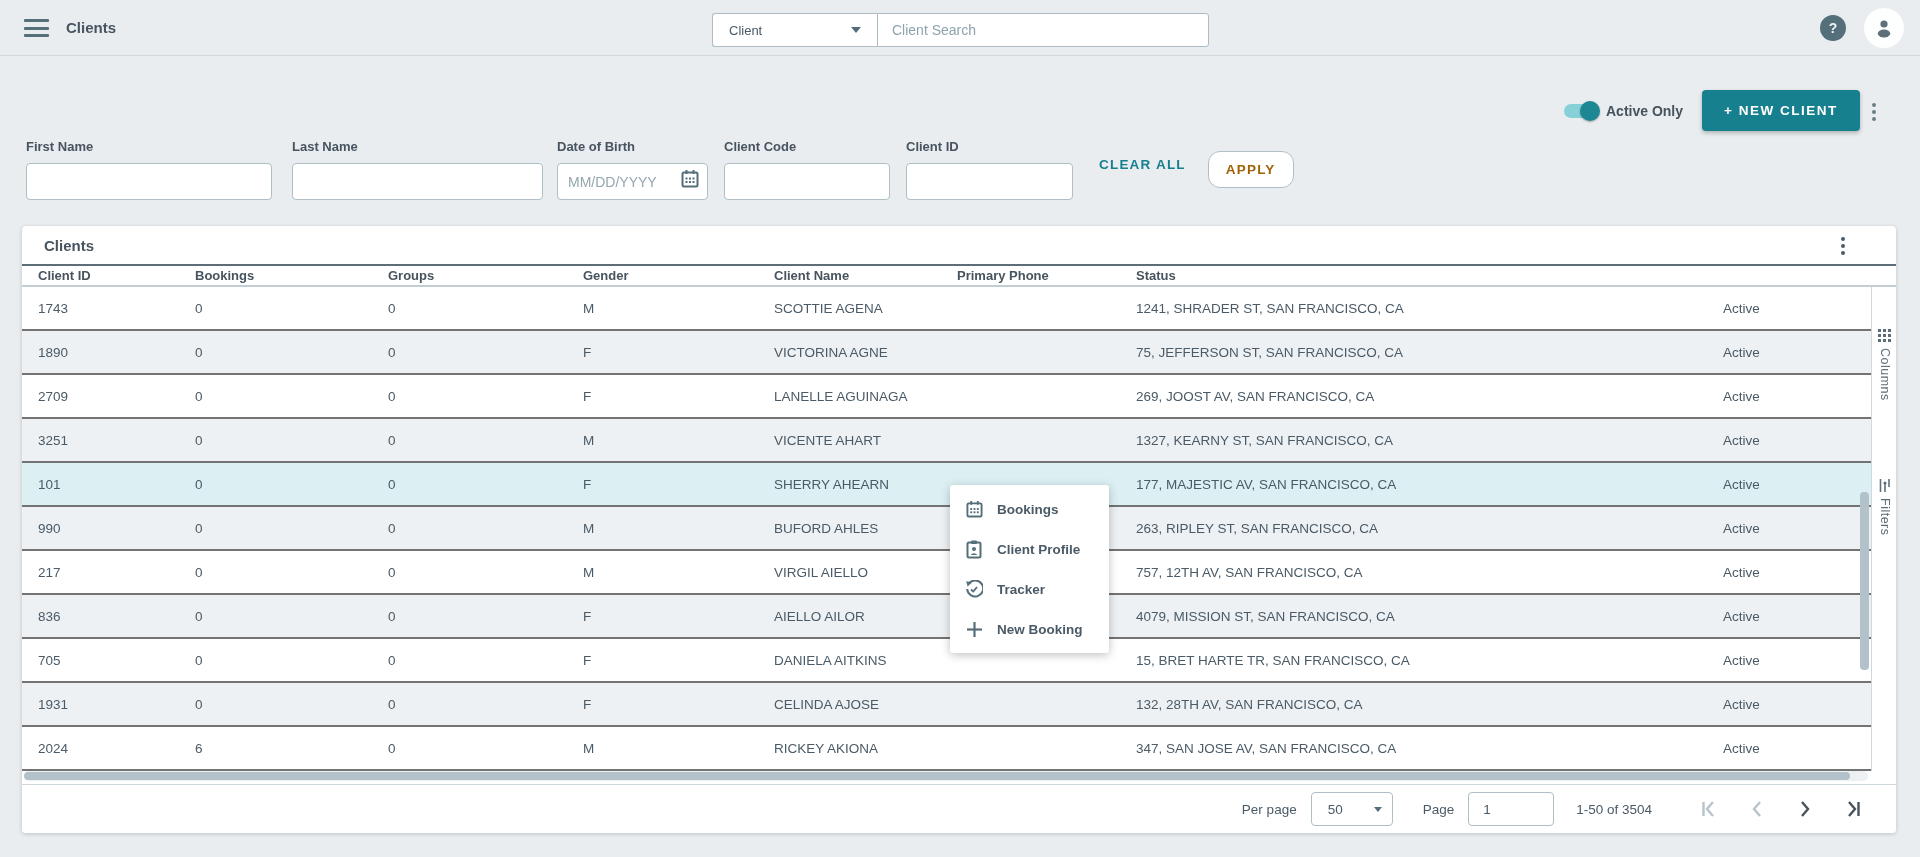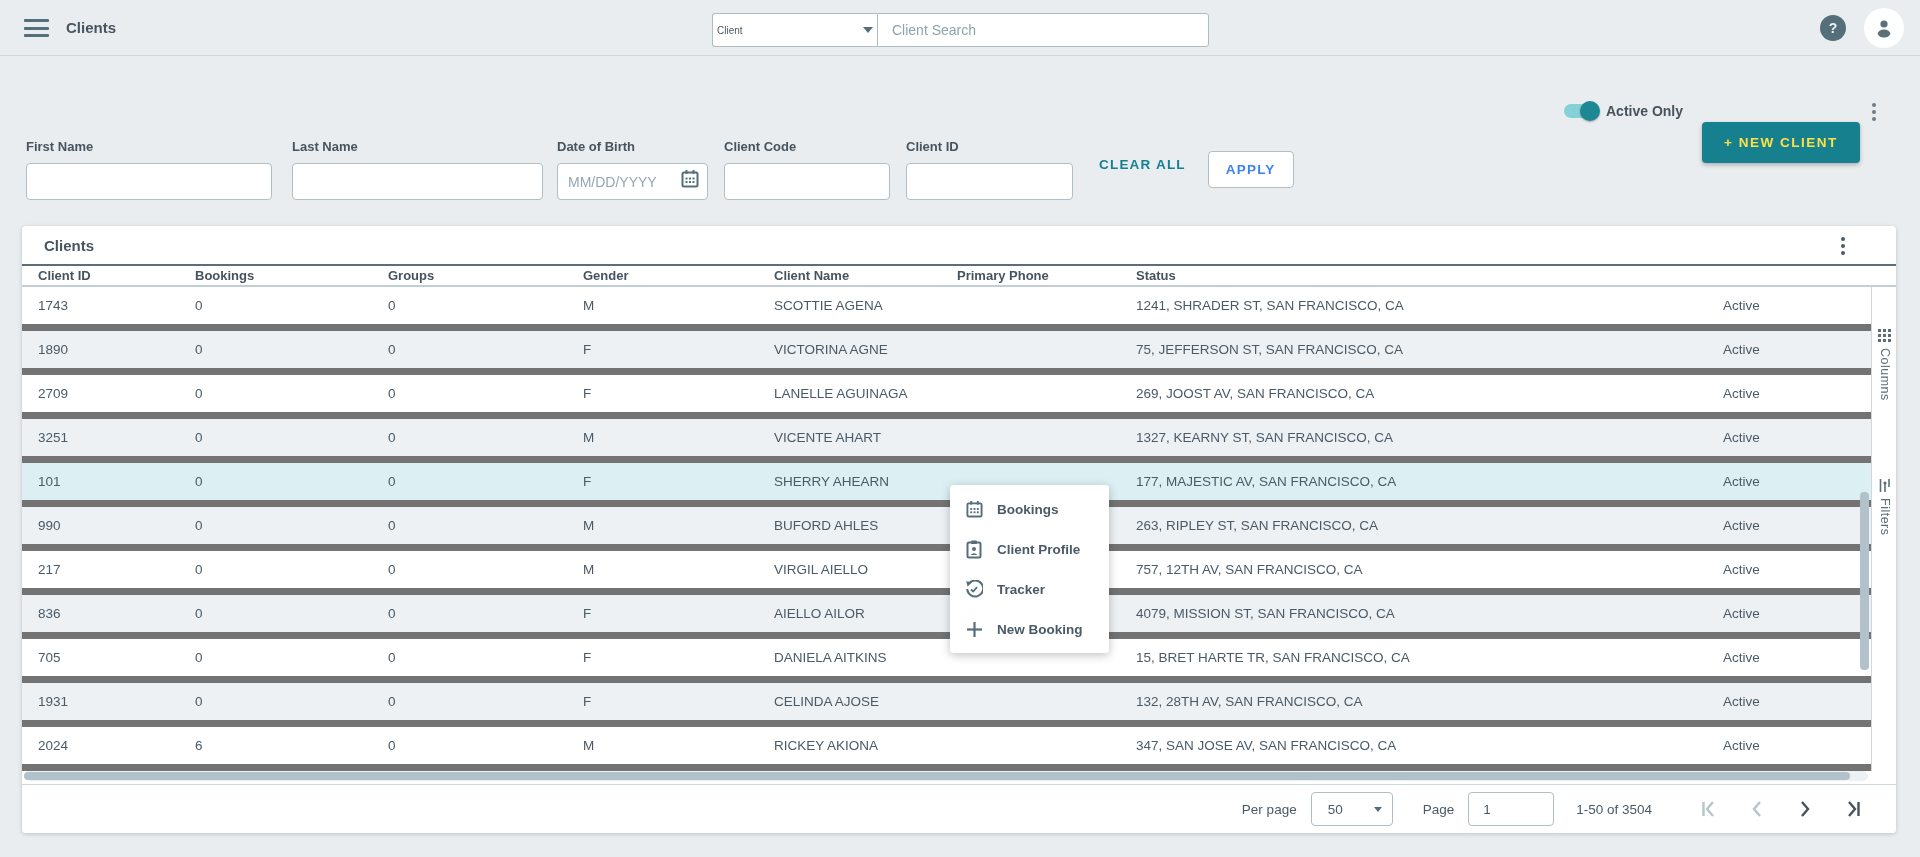--- a/index.html
+++ b/index.html
@@ -16,22 +16,22 @@
   .topbar {
     position:absolute; top:0; left:0; width:100%; height:56px;
     background:#e9edf0; border-bottom:1px solid #cfd8dd;
   }
   .hamburger { position:absolute; left:24px; top:19px; width:25px; height:18px; cursor:pointer; }
   .hamburger span { display:block; height:3px; background:#546e7a; border-radius:1px; margin-bottom:4.5px; }
   .topbar-title { position:absolute; left:66px; top:19px; font-size:15px; font-weight:bold; color:#47545f; }
   .search-group { position:absolute; left:712px; top:13px; display:flex; height:34px; }
   .search-select {
     width:165px; background:#fff; border:1px solid #aebdc5; border-right:none;
-    border-radius:3px 0 0 3px; display:flex; align-items:center; padding:0 4px;
-    font-size:10px; color:#4a5a66; cursor:pointer;gap:7px;
+    border-radius:3px 0 0 3px; display:flex; align-items:center; padding:0 16px;
+    font-size:13px; color:#4a5a66; cursor:pointer;gap:7px;
   }
   .search-select .spacer { flex:1; }
   .tri-down { width:0; height:0; border-left:5px solid transparent; border-right:5px solid transparent; border-top:6px solid #546e7a; }
   .search-input {
     width:332px; background:#fff; border:1px solid #aebdc5; border-radius:0 3px 3px 0;
     font-size:14px; color:#4a5a66; padding:0 14px; font-family:"Liberation Sans", sans-serif;
   }
   .search-input::placeholder { color:#8fa3ad; opacity:1; }
   .help-btn {
     position:absolute; left:1820px; top:15px; width:26px; height:26px; border-radius:50%;
@@ -44,23 +44,23 @@
   }
 
   
   .toolbar { position:absolute; top:90px; left:0; width:100%; height:42px; }
   .switch { position:absolute; left:1564px; top:11px; width:36px; height:20px; cursor:pointer; }
   .switch .track { position:absolute; left:0; top:3px; width:34px; height:14px; border-radius:7px; background:#85d1d7; }
   .switch .knob { position:absolute; right:0; top:0; width:20px; height:20px; border-radius:50%; background:#1d8894; box-shadow:0 1px 2px rgba(0,0,0,.3); }
   .active-only-label { position:absolute; left:1606px; top:13px; font-size:14px; font-weight:bold; color:#46535e; }
   .new-client-btn {
     position:absolute; left:1702px; top:0; height:41px; padding:0 22px;
-    background:#17808e; color:#fde047; border:none; border-radius:4px;
+    background:#17808e; color:#ffffff; border:none; border-radius:4px;
     font-family:"Liberation Sans", sans-serif; font-size:13.5px; font-weight:bold; letter-spacing:1.5px;
-    box-shadow:0 2px 4px rgba(0,0,0,.25); cursor:pointer;margin-top:32px;
+    box-shadow:0 2px 4px rgba(0,0,0,.25); cursor:pointer;
   }
   .kebab { display:inline-block; cursor:pointer; }
   .kebab i { display:block; width:4px; height:4px; border-radius:50%; background:#6d7d88; margin:3px auto; }
   .toolbar-kebab { position:absolute; left:1868px; top:10px; width:12px; }
 
   
   .filters { position:absolute; top:139px; left:26px; display:flex; align-items:center; }
   .field { display:flex; flex-direction:column; }
   .field label { font-size:13px; font-weight:bold; color:#47545f; margin-bottom:9px; }
   .field input {
@@ -73,42 +73,42 @@
   .f-dob { margin-left:14px; position:relative; } .f-dob input { width:151px; padding-right:34px; }
   .f-dob .cal-wrap { position:absolute; right:9px; bottom:8px; pointer-events:none; }
   .f-code { margin-left:16px; } .f-code input { width:166px; }
   .f-id { margin-left:16px; } .f-id input { width:167px; }
   .clear-all {
     margin-left:26px; margin-bottom:10px; font-size:13.5px; font-weight:bold; letter-spacing:1.2px;
     color:#17808e; cursor:pointer;
   }
   .apply-btn {
     margin-left:22px; margin-bottom:0; height:37px; padding:0 17px;
-    background:#fff; border:1px solid #b0bec6; border-radius:4px;
-    color:#3b82f6; font-family:"Liberation Sans", sans-serif; font-size:13.5px; font-weight:bold; letter-spacing:1.2px; cursor:pointer;
+    background:#fff; border:1px solid #b0bec6; border-radius:12px;
+    color:#a16207; font-family:"Liberation Sans", sans-serif; font-size:13.5px; font-weight:bold; letter-spacing:1.2px; cursor:pointer;
   }
 
   
   .card {
     position:absolute; top:226px; left:22px; width:1874px; height:607px;
     background:#fff; border-radius:4px; box-shadow:0 1px 4px rgba(0,0,0,.18);
   }
   .card-header { position:relative; height:38px; }
   .card-title { position:absolute; left:22px; top:11px; font-size:15px; font-weight:bold; color:#47545f; }
   .card-kebab { position:absolute; right:47px; top:8px; width:12px; }
   .card-kebab i { background:#4d5b66; }
 
   .grid-row { display:grid; grid-template-columns:173px 193px 195px 191px 183px 179px 587px 1fr; align-items:center; }
   .grid-row > div:first-child { padding-left:16px; }
   .col-header {
     height:23px; border-top:2px solid #5d6e79; border-bottom:2px solid #c2cdd4;
     font-size:13px; font-weight:bold; color:#47545f;
   }
   .tbody { position:relative; }
-  .trow { height:44px; font-size:13.5px; color:#4a5a66; border-bottom:7px solid #737373; background:#fff; cursor:pointer; }
+  .trow { height:44px; font-size:13.5px; color:#4a5a66; border-bottom:2px solid #737373; background:#fff; cursor:pointer; }
   .trow:nth-child(even) { background:#eef1f4; }
   .trow.highlight { background:#dcf0f4; }
 
   
   .hscroll { position:absolute; left:2px; right:28px; bottom:52px; height:10px; background:#eef1f3; border-radius:5px; }
   .hscroll .thumb { position:absolute; left:0; top:1px; height:8px; width:99%; background:#b3c1ca; border-radius:4px; cursor:grab; }
   
   .vthumb { position:absolute; right:27px; top:266px; width:9px; height:178px; background:#b3c1ca; border-radius:4px; cursor:grab; }
 
   

